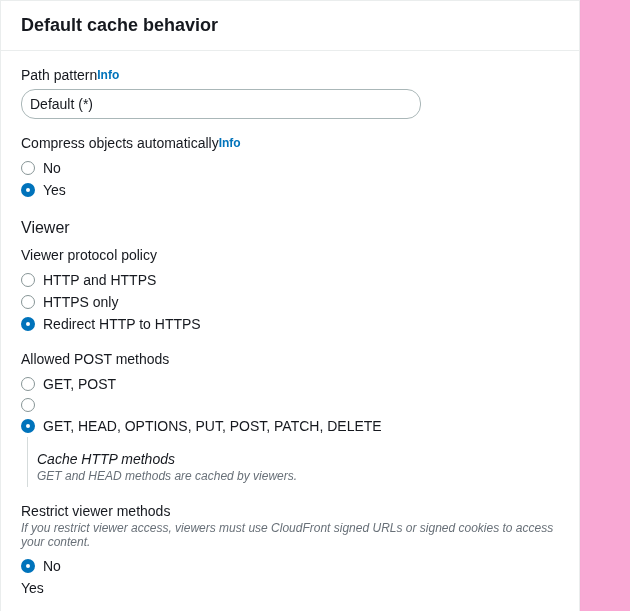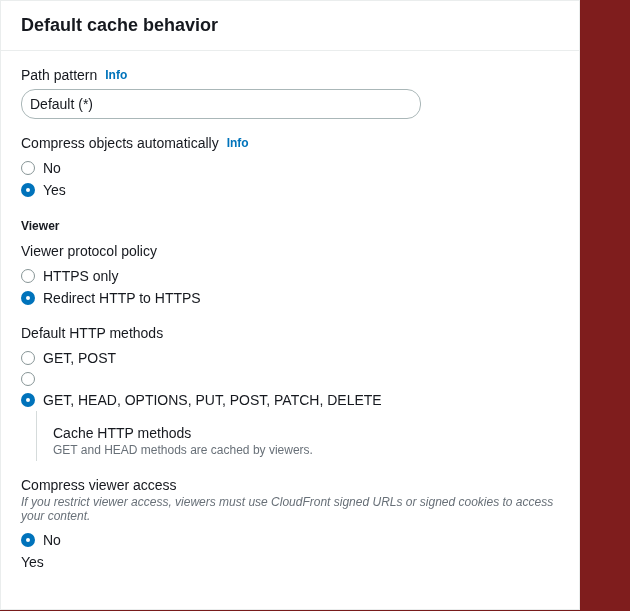--- a/index.html
+++ b/index.html
@@ -9,21 +9,21 @@
       font-family: "Amazon Ember", "Helvetica Neue", Arial, sans-serif;
       background: #f2f3f3;
       margin: 0;
       padding: 0;
       font-size: 14px;
       color: #16191f;
     }
     .page {
       width: 630px;
       height: 611px;
-      background: #7f1d1d;
+      background: #f9a8d4;
       position: relative;
     }
     .card {
       background: #fff;
       border: 1px solid #eaeded;
       width: 580px;
       margin-left: 0;
       box-shadow: 0 1px 1px rgba(0,0,0,0.05);
     }
     .card-header {
@@ -33,35 +33,35 @@
     .card-title {
       font-size: 18px;
       font-weight: 700;
       margin: 0;
       color: #16191f;
     }
     .card-body {
       padding: 16px 20px 20px 20px;
     }
     .section-h {
-      font-size: 12px;
-      font-weight: 700;
+      font-size: 16px;
+      font-weight: 400;
       margin: 18px 0 10px 0;
       color: #16191f;
     }
     .field {
       margin-bottom: 16px;
     }
     .field-label {
       font-size: 14px;
       color: #16191f;
       margin-bottom: 6px;
       display: flex;
       align-items: center;
-      gap: 8px;
+      gap: 0;
     }
     .info-link {
       color: #0073bb;
       font-size: 12px;
       font-weight: 600;
       cursor: pointer;
     }
     .text-input {
       width: 400px;
       padding: 6px 8px;
@@ -104,24 +104,25 @@
       font-size: 14px;
       color: #16191f;
     }
     .sub-help {
       font-size: 12px;
       color: #687078;
       margin-top: 2px;
     }
     .indent {
       border-left: 1px solid #d5dbdb;
-      margin-left: 15px;
-      padding-left: 16px;
+      margin-left: 6px;
+      padding-left: 9px;
       padding-top: 14px;
       padding-bottom: 4px;
+      font-style: italic;
     }
     .sub-title {
       font-size: 14px;
       color: #16191f;
       margin-bottom: 2px;
     }
   </style>
 </head>
 <body>
 
@@ -154,50 +155,54 @@
           <span class="radio-label">Yes</span>
         </div>
       </div>
 
       <h3 class="section-h">Viewer</h3>
 
       <div class="field">
         <div class="field-label">Viewer protocol policy</div>
         <div class="radio-row">
           <span class="radio"></span>
+          <span class="radio-label">HTTP and HTTPS</span>
+        </div>
+        <div class="radio-row">
+          <span class="radio"></span>
           <span class="radio-label">HTTPS only</span>
         </div>
         <div class="radio-row">
           <span class="radio sel"></span>
           <span class="radio-label">Redirect HTTP to HTTPS</span>
         </div>
       </div>
 
       <div class="field">
-        <div class="field-label">Default HTTP methods</div>
+        <div class="field-label">Allowed POST methods</div>
         <div class="radio-row">
           <span class="radio"></span>
           <span class="radio-label">GET, POST</span>
         </div>
         <div class="radio-row">
           <span class="radio"></span>
         </div>
         <div class="radio-row">
           <span class="radio sel"></span>
           <span class="radio-label">GET, HEAD, OPTIONS, PUT, POST, PATCH, DELETE</span>
         </div>
 
         <div class="indent">
           <div class="sub-title">Cache HTTP methods</div>
           <div class="sub-help">GET and HEAD methods are cached by viewers.</div>
         </div>
       </div>
 
       <div class="field">
-        <div class="field-label" style="margin-bottom:2px;">Compress viewer access</div>
+        <div class="field-label" style="margin-bottom:2px;">Restrict viewer methods</div>
         <div class="sub-help" style="margin-bottom:6px;font-style:italic;">If you restrict viewer access, viewers must use CloudFront signed URLs or signed cookies to access your content.</div>
         <div class="radio-row">
           <span class="radio sel"></span>
           <span class="radio-label">No</span>
         </div>
         <div class="radio-row">
 
           <span class="radio-label">Yes</span>
         </div>
       </div>

